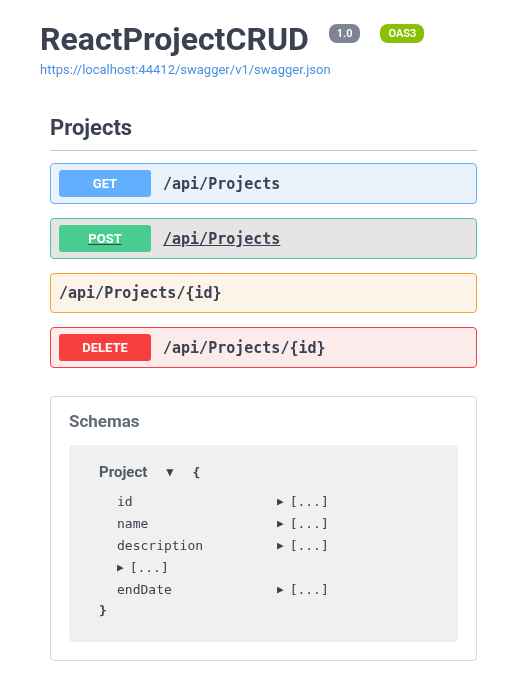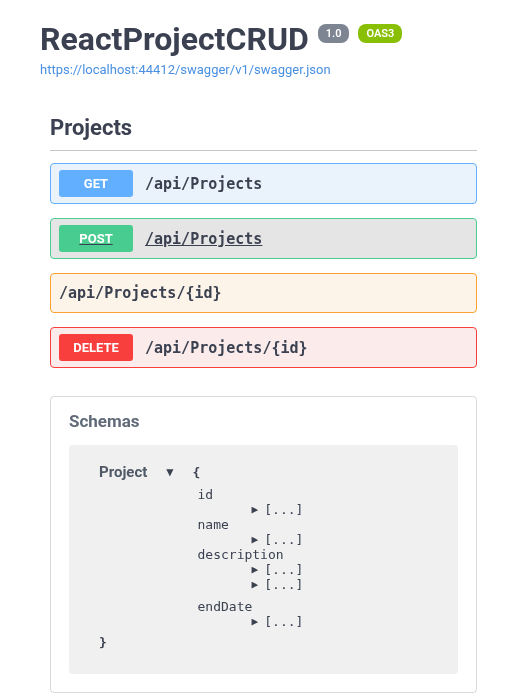--- a/index.html
+++ b/index.html
@@ -5,21 +5,21 @@
   * { box-sizing: border-box; margin: 0; padding: 0; }
   body {
     font-family: -apple-system, BlinkMacSystemFont, "Segoe UI", Roboto, sans-serif;
     background: #fff;
     color: #3b4151;
     width: 517px;
     height: 693px;
     overflow: hidden;
   }
   .header { padding: 20px 40px 10px 40px; }
-  .title-row { display: flex; align-items: center; gap: 9px; }
+  .title-row { display: flex; align-items: center; gap: 20px; }
   .title { font-size: 32px; font-weight: 700; color: #3b4151; }
   .badge {
     display: inline-block;
     font-size: 11px;
     font-weight: 600;
     padding: 3px 8px;
     border-radius: 8px;
     color: #fff;
     position: relative;
     top: -6px;
@@ -52,21 +52,21 @@
   }
   .op-get { background: #eaf3fb; border-color: #61affe; }
   .op-post { background: #e5e5e5; border-color: #49cc90; text-decoration: underline; }
   .op-put { background: #fcf4e8; border-color: #fca130; }
   .op-delete { background: #fbeceb; border-color: #f93e3e; }
   .method {
     font-size: 13px;
     font-weight: 700;
     color: #fff;
     padding: 6px 0;
-    width: 74px;
+    width: 92px;
     text-align: center;
     border-radius: 3px;
     margin-right: 12px;
   }
   .m-get { background: #61affe; }
   .m-post { background: #49cc90; }
   .m-put { background: #fca130; }
   .m-delete { background: #f93e3e; }
   .path {
     font-family: ui-monospace, SFMono-Regular, Menlo, Consolas, monospace;
@@ -92,21 +92,21 @@
     border-radius: 4px;
     font-family: ui-monospace, SFMono-Regular, Menlo, Consolas, monospace;
     font-size: 13px;
     color: #3b4151;
   }
   .model-title-row { display: flex; align-items: center; gap: 19px; margin-bottom: 6px; }
   .model-name { font-size: 15px; font-weight: 700; font-family: -apple-system, BlinkMacSystemFont, "Segoe UI", Roboto, sans-serif; color: #505a66; }
   .chevron { font-size: 12px; color: #3b4151; }
   .brace { font-weight: 600; color: #3b4151; }
   .props { padding-left: 18px; }
-  .prop-row { display: flex; align-items: center; min-height: 22px; flex-direction: column; }
+  .prop-row { display: flex; align-items: flex-end; min-height: 22px; }
   .prop-name { width: 160px; color: #3b4151; }
   .prop-collapsed { display: flex; align-items: center; gap: 6px; color: #3b4151; }
   .prop-caret { font-size: 11px; }
 </style>
 </head>
 <body>
 
 <div class="header">
   <div class="title-row">
     <span class="title">ReactProjectCRUD</span>

